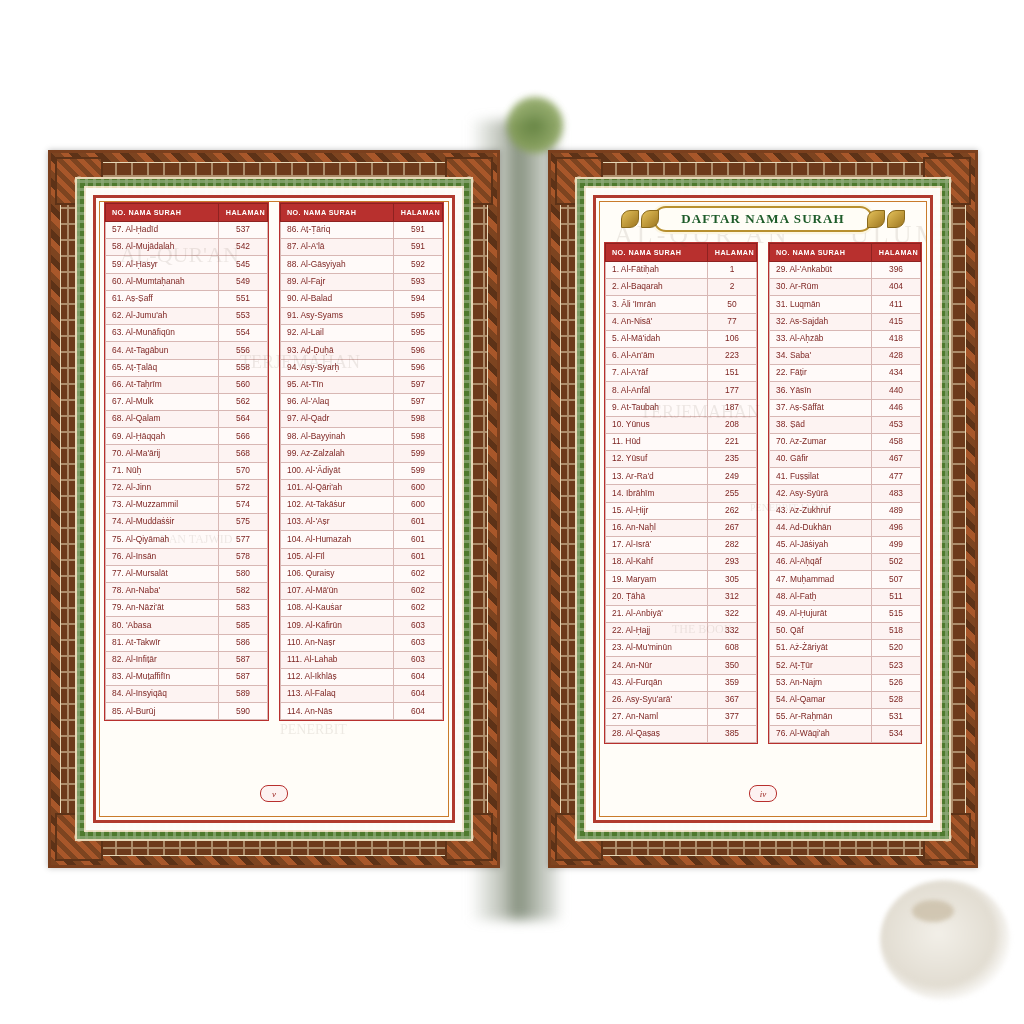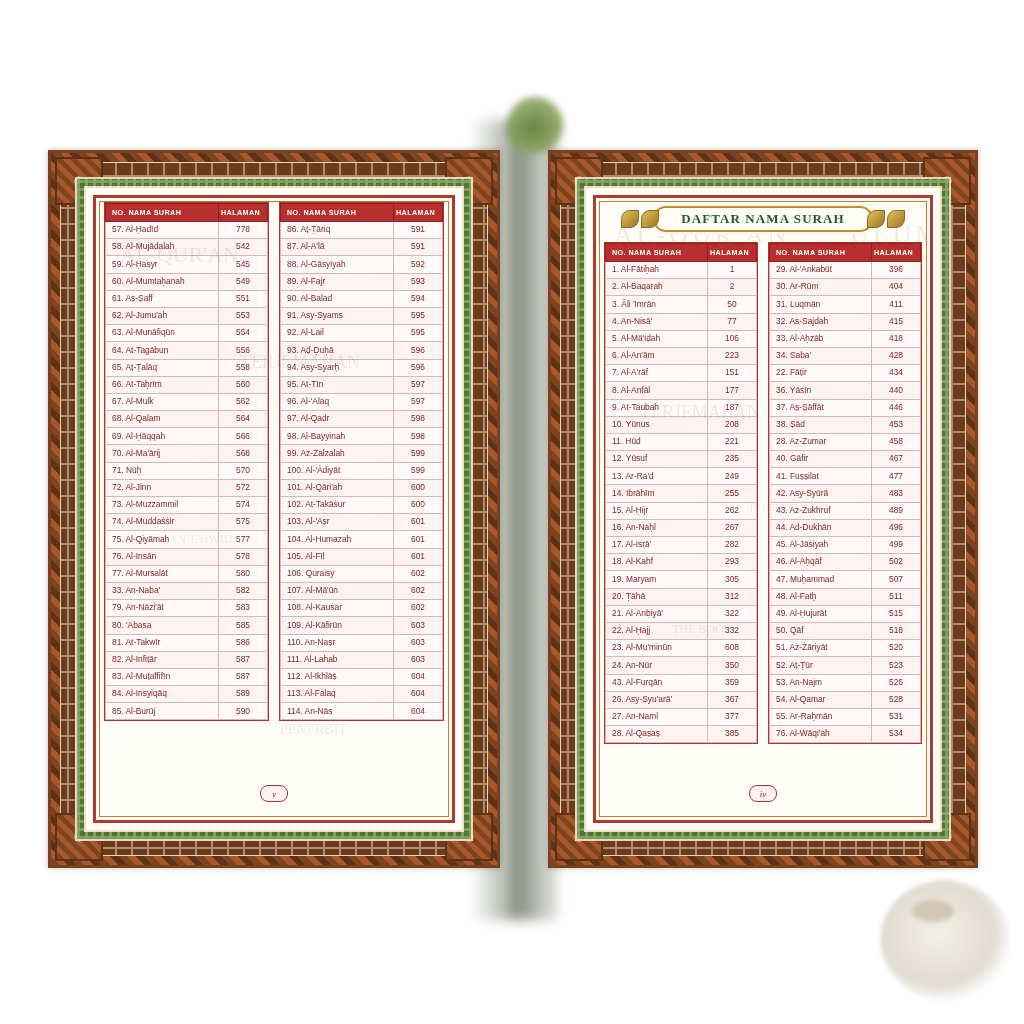--- a/index.html
+++ b/index.html
@@ -127,21 +127,21 @@
 
   
   .cols{display:flex;gap:10px;padding:0 4px;}
   .col{flex:1;}
   table{border-collapse:collapse;width:100%;font-family:"Liberation Sans",sans-serif;}
   thead th{
     background:#b8302e;color:#fff;font-size:7.2px;letter-spacing:.4px;
     padding:4px 2px;border:1px solid #8e2220;font-weight:bold;text-transform:uppercase;
   }
   thead th.name{text-align:left;padding-left:6px;}
-  thead th.page{text-align:left;width:44px;}
+  thead th.page{text-align:right;width:44px;}
   tbody td{
     border:1px solid #d8b7b4;
     font-size:8.4px;color:#7a1f1c;padding:1px 2px;height:14.2px;line-height:1.15;
   }
   tbody td.name{padding-left:6px;text-align:left;white-space:nowrap;}
   tbody td.page{text-align:center;width:44px;}
   tbody tr:nth-child(even) td{background:#fdf3f2;}
   tbody tr:nth-child(odd) td{background:#fffaf9;}
 
   .tbl-wrap{border:1px solid #b8302e;}
@@ -193,21 +193,21 @@
               <table>
                 <thead>
                   <tr>
                     <th class="name">NO. NAMA SURAH</th>
                     <th class="page">HALAMAN</th>
                   </tr>
                 </thead>
                 <tbody>
                   <tr>
                     <td class="name">57. Al-Ḥadīd</td>
-                    <td class="page">778</td>
+                    <td class="page">537</td>
                   </tr>
                   <tr>
                     <td class="name">58. Al-Mujādalah</td>
                     <td class="page">542</td>
                   </tr>
                   <tr>
                     <td class="name">59. Al-Ḥasyr</td>
                     <td class="page">545</td>
                   </tr>
                   <tr>
@@ -276,21 +276,21 @@
                   </tr>
                   <tr>
                     <td class="name">76. Al-Insān</td>
                     <td class="page">578</td>
                   </tr>
                   <tr>
                     <td class="name">77. Al-Mursalāt</td>
                     <td class="page">580</td>
                   </tr>
                   <tr>
-                    <td class="name">33. An-Naba'</td>
+                    <td class="name">78. An-Naba'</td>
                     <td class="page">582</td>
                   </tr>
                   <tr>
                     <td class="name">79. An-Nāzi'āt</td>
                     <td class="page">583</td>
                   </tr>
                   <tr>
                     <td class="name">80. 'Abasa</td>
                     <td class="page">585</td>
                   </tr>
@@ -661,21 +661,21 @@
                   </tr>
                   <tr>
                     <td class="name">37. Aṣ-Ṣāffāt</td>
                     <td class="page">446</td>
                   </tr>
                   <tr>
                     <td class="name">38. Ṣād</td>
                     <td class="page">453</td>
                   </tr>
                   <tr>
-                    <td class="name">28. Az-Zumar</td>
+                    <td class="name">70. Az-Zumar</td>
                     <td class="page">458</td>
                   </tr>
                   <tr>
                     <td class="name">40. Gāfir</td>
                     <td class="page">467</td>
                   </tr>
                   <tr>
                     <td class="name">41. Fuṣṣilat</td>
                     <td class="page">477</td>
                   </tr>

